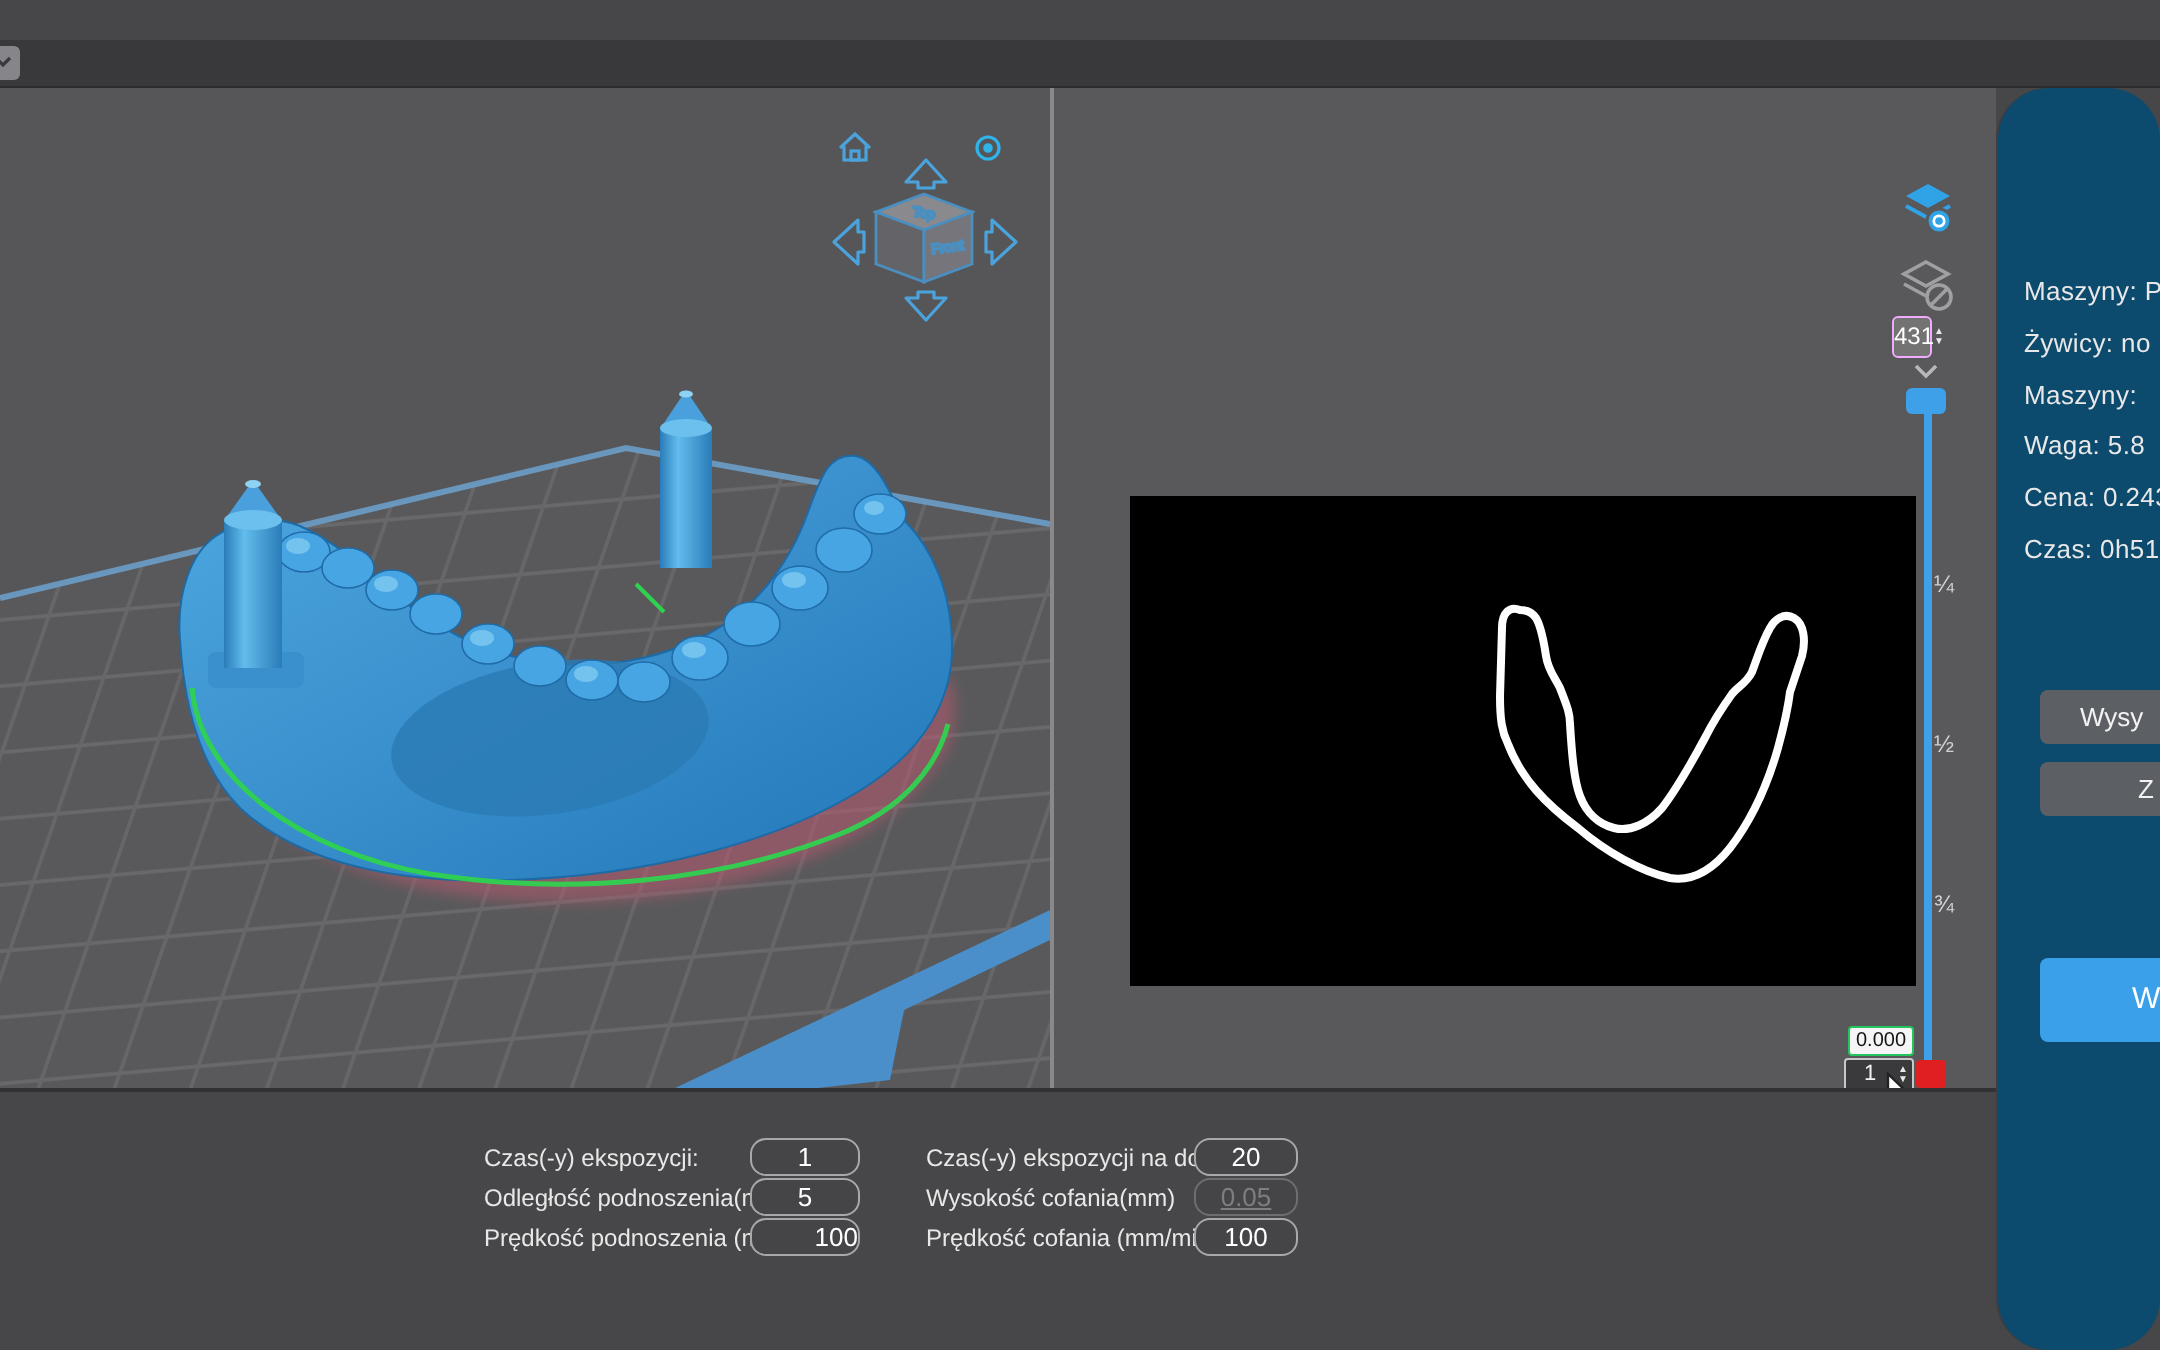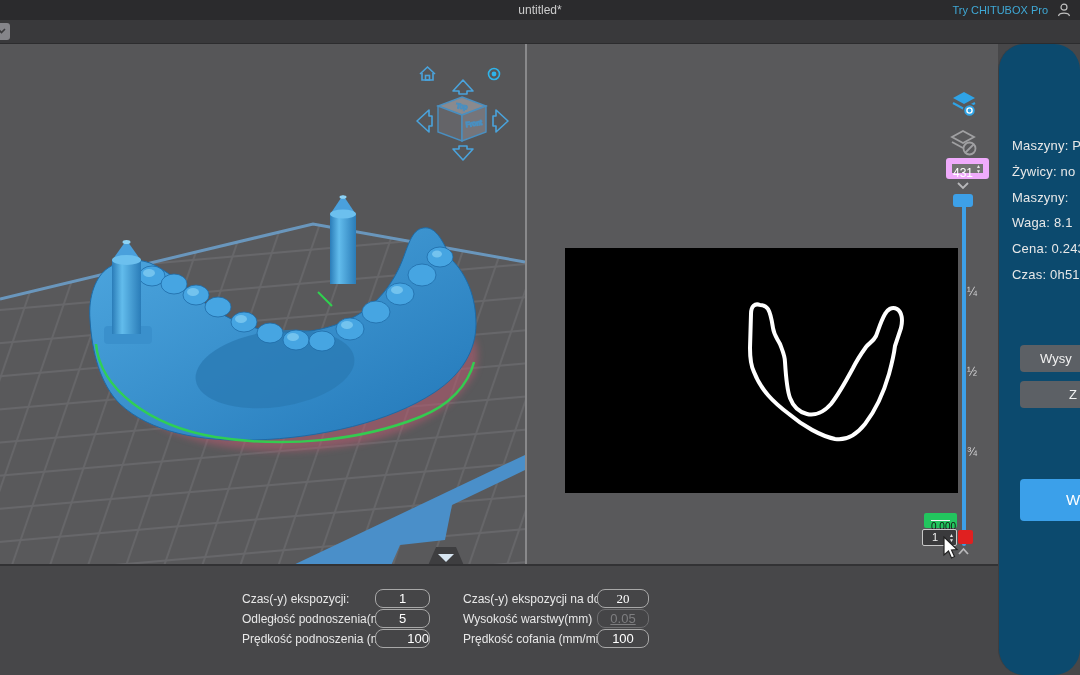--- a/index.html
+++ b/index.html
@@ -16,66 +16,58 @@
            border-bottom:1px solid #2c2c2e;box-sizing:border-box;}
   #tbBtn{position:absolute;left:-7px;top:3px;width:17px;height:17px;background:#85858a;
          border-radius:3px;color:#39393b;font-size:9px;text-align:center;line-height:16px;}
   
   #viewport3d{position:absolute;left:0;top:44px;width:525px;height:524px;background:#59595b;overflow:hidden;}
   #divider{position:absolute;left:525px;top:44px;width:2px;height:524px;background:#89898b;}
   #viewportSlice{position:absolute;left:527px;top:44px;width:471px;height:524px;background:#59595b;overflow:hidden;}
   #sliceBlack{position:absolute;left:38px;top:204px;width:393px;height:245px;background:#000;}
   
   .railIcon{position:absolute;}
-  #layerSpin{position:absolute;left:419px;top:114px;width:43px;height:21px;background:#737373;
-             border:6px solid #f0abfc;border-radius:3px;box-sizing:border-box;display:flex;}
+  #layerSpin{position:absolute;left:419px;top:114px;width:20px;height:21px;background:#737373;
+             border:1px solid #f0abfc;border-radius:3px;box-sizing:border-box;display:flex;}
   #layerSpin .val{flex:1;color:#fff;font-size:12px;text-align:center;line-height:19px;}
   .spinArrows{width:9px;display:flex;flex-direction:column;justify-content:center;color:#e8e8e8;
               font-size:5px;line-height:5px;text-align:center;}
   #sliderTrack{position:absolute;left:435px;top:152px;width:4px;height:350px;background:#3da0e8;border-radius:2px;}
   #sliderHandleTop{position:absolute;left:426px;top:150px;width:20px;height:13px;background:#3da0e8;border-radius:3px;}
   .frac{position:absolute;left:440px;width:22px;font-size:12px;color:#d2d2d4;}
-  #tip000{position:absolute;left:397px;top:469px;width:33px;height:15px;background:#f5f5f5;border:7px solid #22c55e;
+  #tip000{position:absolute;left:397px;top:469px;width:33px;height:15px;background:#f5f5f5;border:1px solid #22c55e;
           border-radius:2px;box-sizing:border-box;color:#141414;font-size:10px;text-align:center;line-height:13px;}
   #curLayerSpin{position:absolute;left:395px;top:485px;width:35px;height:17px;background:#3a3a3c;
                 border:1px solid #c8c8c8;border-radius:2px;box-sizing:border-box;display:flex;}
   #curLayerSpin .val{flex:1;color:#f0f0f0;font-size:11px;text-align:center;line-height:15px;}
   #sliderHandleBottom{position:absolute;left:431px;top:486px;width:15px;height:14px;background:#e02020;border-radius:2px;}
   
   #rightPanel{position:absolute;left:998px;top:44px;width:82px;height:631px;background:#0c4a6e;
               border-left:1px solid #3e3e40;box-sizing:border-box;border-radius:26px;}
   .statLine{position:absolute;left:13px;white-space:nowrap;font-size:13px;color:#e8e8e8;letter-spacing:.2px;}
   .grayBtn{position:absolute;left:21px;width:170px;height:27px;background:#5c6065;border-radius:4px;
            color:#f2f2f2;font-size:13px;line-height:27px;white-space:nowrap;cursor:pointer;}
   #btnSlice{position:absolute;left:21px;top:435px;width:170px;height:42px;background:#3ba0ea;border-radius:4px;
             color:#fff;font-size:15px;line-height:42px;white-space:nowrap;cursor:pointer;}
   
-  #bottomPanel{position:absolute;left:0;top:564px;width:998px;height:108px;background:#474749;
+  #bottomPanel{position:absolute;left:0;top:544px;width:998px;height:108px;background:#474749;
                border-top:2px solid #323234;box-sizing:border-box;}
   .setLabel{position:absolute;font-size:12px;color:#e8e8e8;white-space:nowrap;height:16px;line-height:16px;}
   .setInput{position:absolute;width:53px;height:17px;border:1px solid #a8a8a8;border-radius:8px;background:#454547;
             color:#fff;font-size:13px;text-align:center;line-height:17px;box-sizing:content-box;}
   .setInput.disabled{border-color:#6e6e70;color:#7e7e80;text-decoration:underline;}
   
   #collapseTab{position:absolute;left:424px;top:503px;}
   svg text{font-family:"Liberation Sans",sans-serif;}
 </style>
 </head>
 <body>
 
 <div id="app">
 
-  <div id="titlebar">
-    <div id="title">untitled*</div>
-    <div id="tryPro">Try CHITUBOX Pro</div>
-    <svg id="personIcon" width="16" height="16" viewBox="0 0 16 16">
-      <circle cx="8" cy="5.2" r="3" fill="none" stroke="#c0c0c0" stroke-width="1.2"></circle>
-      <path d="M2.5,14 C3.5,10.2 12.5,10.2 13.5,14" fill="none" stroke="#c0c0c0" stroke-width="1.2"></path>
-    </svg>
-  </div>
 
   <div id="toolbar">
     <div id="tbBtn">
       <svg width="9" height="6" viewBox="0 0 9 6">
         <polyline points="1,1 4.5,4.5 8,1" fill="none" stroke="#3a3a3c" stroke-width="1.6"></polyline>
       </svg>
     </div>
   </div>
 
   <div id="viewport3d">
@@ -263,42 +255,42 @@
     </svg>
     <svg class="railIcon" style="left:414px;top:492px;" width="20" height="26" viewBox="0 0 20 26">
       <path d="M3,1 L3,19 L7.5,15 L10.5,22 L13.5,20.5 L10.5,14 L16,13.5 Z" fill="#fff" stroke="#222" stroke-width="1.2"></path>
     </svg>
   </div>
 
   <div id="rightPanel">
     <div class="statLine" style="top:94px;">Maszyny: P</div>
     <div class="statLine" style="top:120px;">Żywicy: no</div>
     <div class="statLine" style="top:146px;">Maszyny:</div>
-    <div class="statLine" style="top:171px;">Waga: 8.1</div>
+    <div class="statLine" style="top:171px;">Waga: 5.8</div>
     <div class="statLine" style="top:197px;">Cena: 0.243</div>
     <div class="statLine" style="top:223px;">Czas: 0h51m</div>
 
     <div class="grayBtn" style="top:301px;padding-left:20px;">Wysy</div>
     <div class="grayBtn" style="top:337px;padding-left:49px;">Z</div>
     <div id="btnSlice" style="padding-left:46px;">W</div>
   </div>
 
   <div id="bottomPanel">
     <div class="setLabel" style="left:242px;top:25px;">Czas(-y) ekspozycji:</div>
     <div class="setInput" style="left:375px;top:23px;">1</div>
 
     <div class="setLabel" style="left:242px;top:45px;">Odległość podnoszenia(mm)</div>
     <div class="setInput" style="left:375px;top:43px;">5</div>
 
     <div class="setLabel" style="left:242px;top:65px;">Prędkość podnoszenia (mm/min):</div>
     <div class="setInput" style="left:375px;top:63px;text-align:right;">100</div>
 
     <div class="setLabel" style="left:463px;top:25px;">Czas(-y) ekspozycji na dole:</div>
-    <div class="setInput" style="left:597px;top:23px;width:50px;font-family:Liberation Serif, serif;">20</div>
-
-    <div class="setLabel" style="left:463px;top:45px;">Wysokość warstwy(mm)</div>
+    <div class="setInput" style="left:597px;top:23px;width:50px;">20</div>
+
+    <div class="setLabel" style="left:463px;top:45px;">Wysokość cofania(mm)</div>
     <div class="setInput disabled" style="left:597px;top:43px;width:50px;">0.05</div>
 
     <div class="setLabel" style="left:463px;top:65px;">Prędkość cofania (mm/min):</div>
     <div class="setInput" style="left:597px;top:63px;width:50px;">100</div>
   </div>
 
 </div>
 
 </body></html>

